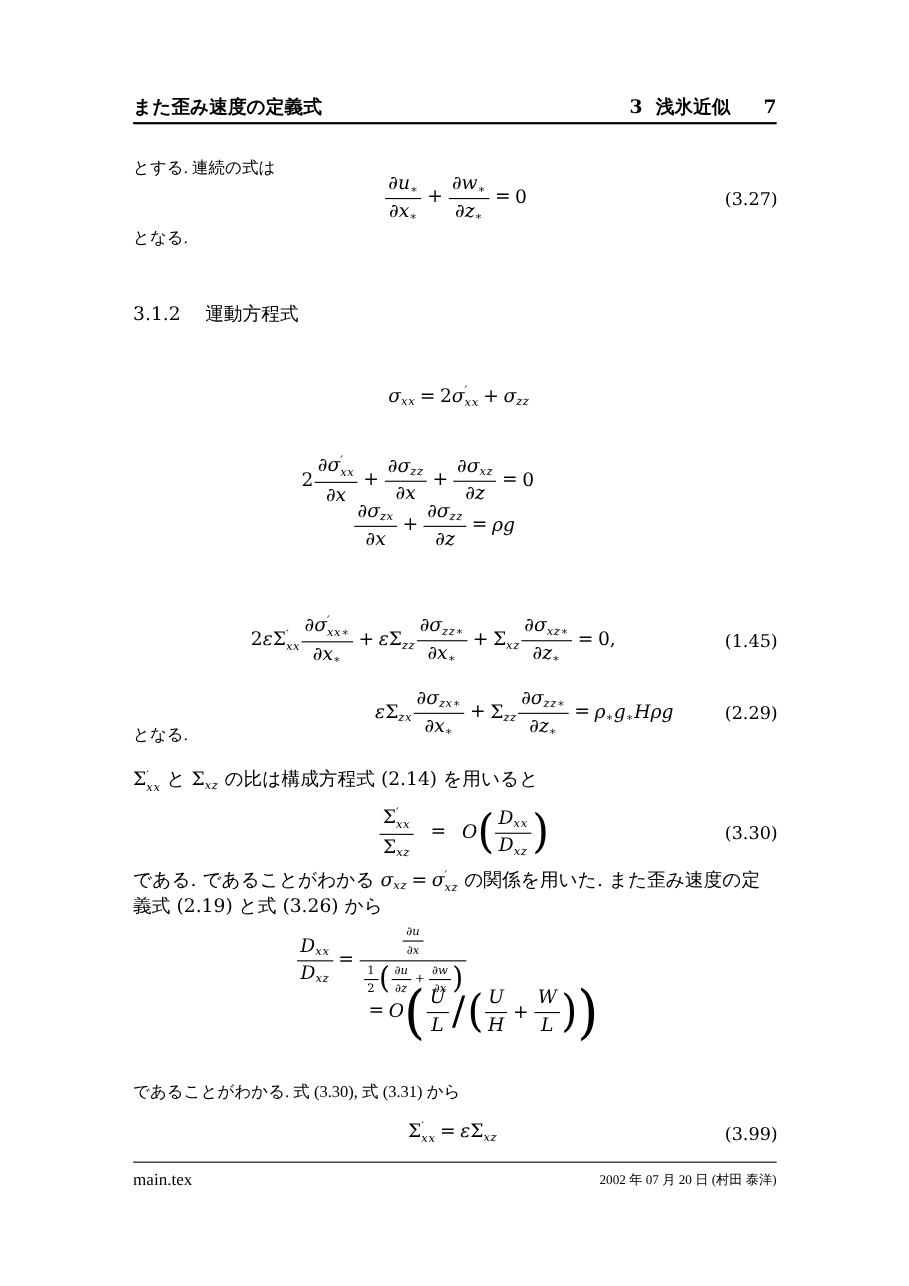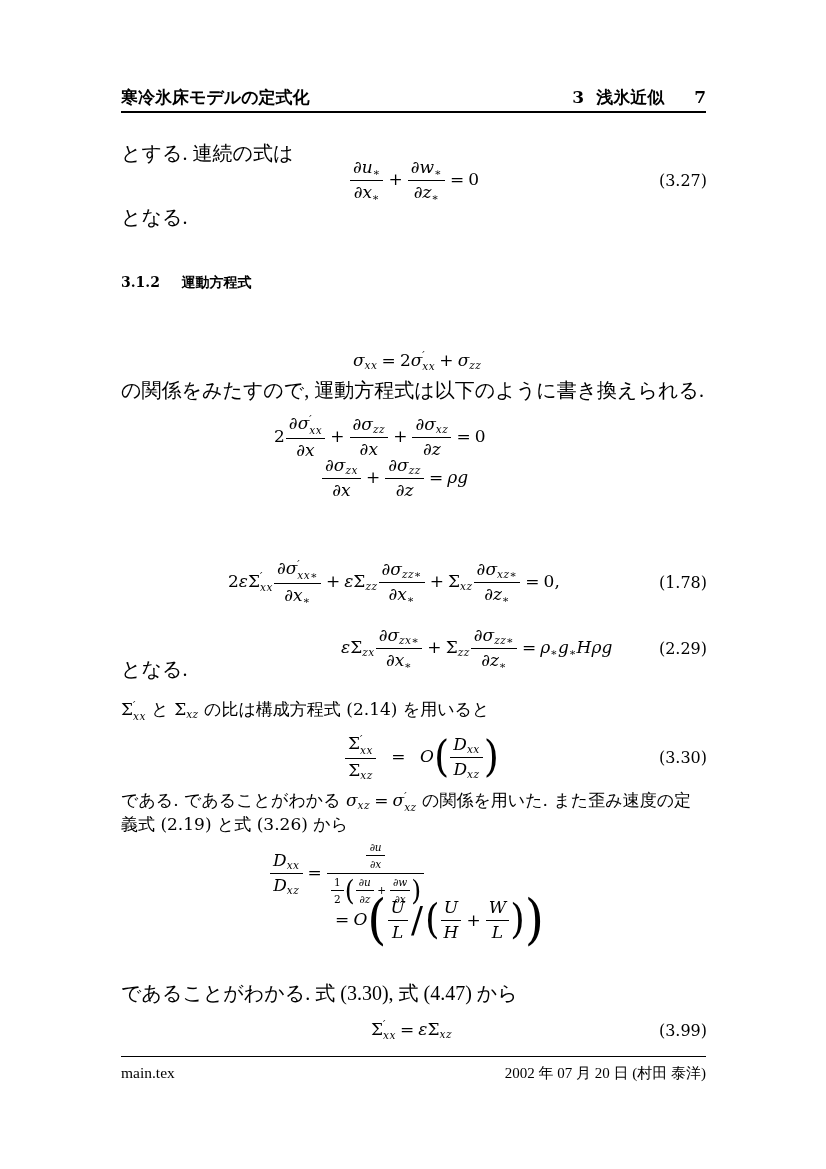--- a/index.html
+++ b/index.html
@@ -9,24 +9,24 @@
   
   .run-head-left{position:absolute;left:121px;top:86px;
     font-family:"Liberation Sans","DejaVu Sans",sans-serif;font-weight:bold;font-size:17px;}
   .run-head-right{position:absolute;right:120px;top:86px;display:flex;align-items:baseline;}
   .rh-num{font-family:"DejaVu Serif","Liberation Serif",serif;font-weight:bold;font-size:17px;}
   .rh-sec{font-family:"Liberation Sans","DejaVu Sans",sans-serif;font-weight:bold;font-size:17px;margin-left:12px;}
   .rh-page{font-family:"DejaVu Serif","Liberation Serif",serif;font-weight:bold;font-size:17px;margin-left:30px;}
   .head-rule{position:absolute;left:121px;top:111px;width:585px;height:2px;background:#000;}
 
   
-  .para{position:absolute;left:121px;width:586px;font-size:20px;line-height:23px;}
+  .para{position:absolute;left:121px;width:586px;font-size:15px;line-height:23px;}
 
   
-  .sec-head{position:absolute;left:121px;top:274px;font-size:14px;font-weight:bold;}
+  .sec-head{position:absolute;left:121px;top:274px;font-size:17px;font-weight:normal;}
   .sec-num{font-family:"DejaVu Serif","Liberation Serif",serif;}
   .sec-title{font-family:"Liberation Sans","DejaVu Sans",sans-serif;margin-left:18px;}
 
   
   .eqrow{position:absolute;left:121px;width:586px;display:flex;align-items:center;}
   .math{font-family:"DejaVu Serif","Liberation Serif",serif;font-size:17px;}
   .eqmath{white-space:nowrap;}
   .eqtag{margin-left:auto;font-size:16px;font-family:"DejaVu Serif","Liberation Serif",serif;}
 
   
@@ -44,28 +44,28 @@
   .msscol{display:inline-block;vertical-align:-0.45em;font-size:0.62em;line-height:1.05;text-align:left;}
   .mssup,.mssdn{display:block;font-style:italic;letter-spacing:0.5px;}
   .mbp{display:inline-flex;align-items:center;vertical-align:middle;}
   .mbpc{display:inline-flex;align-items:center;}
   .mbpp{font-weight:300;line-height:0.95;font-family:"DejaVu Serif",serif;transform:scaleY(1.08);}
   .msl{font-size:2.1em;font-weight:300;vertical-align:middle;line-height:1;margin:0 2px;}
 
   
   .foot-rule{position:absolute;left:121px;top:1056px;width:585px;height:1px;background:#000;}
   .foot-left{position:absolute;left:121px;top:1064px;font-size:15.5px;}
-  .foot-right{position:absolute;right:120px;top:1064px;font-size:15px;}
+  .foot-right{position:absolute;right:120px;top:1064px;font-size:12px;}
 </style>
 </head>
 <body>
 
 <div class="page">
 
-  <div class="run-head-left">寒冷氷床モデルの定式化</div>
+  <div class="run-head-left">また歪み速度の定義式</div>
   <div class="run-head-right">
     <span class="rh-num">3</span>
     <span class="rh-sec">浅氷近似</span>
     <span class="rh-page">7</span>
   </div>
   <div class="head-rule"></div>
 
   <div class="para" style="top:142px">とする. 連続の式は</div>
 
   <div class="eqrow" style="top:156px;height:48px">
@@ -78,33 +78,32 @@
   <div class="sec-head">
     <span class="sec-num">3.1.2</span>
     <span class="sec-title">運動方程式</span>
   </div>
 
 
   <div class="eqrow" style="top:348px;height:26px">
     <span class="math eqmath" style="margin-left:232px"><span class="mi">σ</span><sub class="msub">xx</sub><span class="mo">=</span><span class="mr">2</span><span class="mss"><span class="mi">σ</span><span class="msscol"><span class="mssup">′</span><span class="mssdn">xx</span></span></span><span class="mo">+</span><span class="mi">σ</span><sub class="msub">zz</sub></span>
   </div>
 
-  <div class="para" style="top:379px">の関係をみたすので, 運動方程式は以下のように書き換えられる.</div>
 
   <div class="eqrow" style="top:414px;height:46px">
     <span class="math eqmath" style="margin-left:153px"><span class="mr">2</span><span class="mfrac"><span class="mnum"><span class="mi">∂</span><span class="mss"><span class="mi">σ</span><span class="msscol"><span class="mssup">′</span><span class="mssdn">xx</span></span></span></span><span class="mden"><span class="mi">∂x</span></span></span><span class="mo">+</span><span class="mfrac"><span class="mnum"><span class="mi">∂σ</span><sub class="msub">zz</sub></span><span class="mden"><span class="mi">∂x</span></span></span><span class="mo">+</span><span class="mfrac"><span class="mnum"><span class="mi">∂σ</span><sub class="msub">xz</sub></span><span class="mden"><span class="mi">∂z</span></span></span><span class="mo">=</span><span class="mr">0</span></span>
   </div>
   <div class="eqrow" style="top:455px;height:46px">
     <span class="math eqmath" style="margin-left:200px"><span class="mfrac"><span class="mnum"><span class="mi">∂σ</span><sub class="msub">zx</sub></span><span class="mden"><span class="mi">∂x</span></span></span><span class="mo">+</span><span class="mfrac"><span class="mnum"><span class="mi">∂σ</span><sub class="msub">zz</sub></span><span class="mden"><span class="mi">∂z</span></span></span><span class="mo">=</span><span class="mi">ρg</span></span>
   </div>
 
 
   <div class="eqrow" style="top:559px;height:46px">
     <span class="math eqmath" style="margin-left:107px"><span class="mr">2</span><span class="mi">ε</span><span class="mss"><span class="mr">Σ</span><span class="msscol"><span class="mssup">′</span><span class="mssdn">xx</span></span></span><span class="mfrac"><span class="mnum"><span class="mi">∂</span><span class="mss"><span class="mi">σ</span><span class="msscol"><span class="mssup">′</span><span class="mssdn">xx∗</span></span></span></span><span class="mden"><span class="mi">∂x</span><sub class="msub">∗</sub></span></span><span class="mo">+</span><span class="mi">ε</span><span class="mr">Σ</span><sub class="msub">zz</sub><span class="mfrac"><span class="mnum"><span class="mi">∂σ</span><sub class="msub">zz∗</sub></span><span class="mden"><span class="mi">∂x</span><sub class="msub">∗</sub></span></span><span class="mo">+</span><span class="mr">Σ</span><sub class="msub">xz</sub><span class="mfrac"><span class="mnum"><span class="mi">∂σ</span><sub class="msub">xz∗</sub></span><span class="mden"><span class="mi">∂z</span><sub class="msub">∗</sub></span></span><span class="mo">=</span><span class="mr">0,</span></span>
-    <span class="eqtag">(1.78)</span>
+    <span class="eqtag">(1.45)</span>
   </div>
   <div class="eqrow" style="top:625px;height:46px">
     <span class="math eqmath" style="margin-left:220px"><span class="mi">ε</span><span class="mr">Σ</span><sub class="msub">zx</sub><span class="mfrac"><span class="mnum"><span class="mi">∂σ</span><sub class="msub">zx∗</sub></span><span class="mden"><span class="mi">∂x</span><sub class="msub">∗</sub></span></span><span class="mo">+</span><span class="mr">Σ</span><sub class="msub">zz</sub><span class="mfrac"><span class="mnum"><span class="mi">∂σ</span><sub class="msub">zz∗</sub></span><span class="mden"><span class="mi">∂z</span><sub class="msub">∗</sub></span></span><span class="mo">=</span><span class="mi">ρ</span><sub class="msub">∗</sub><span class="mi">g</span><sub class="msub">∗</sub><span class="mi">Hρg</span></span>
     <span class="eqtag">(2.29)</span>
   </div>
 
   <div class="para" style="top:658px">となる.</div>
 
   <div class="para math" style="top:698px"><span class="mss"><span class="mr">Σ</span><span class="msscol"><span class="mssup">′</span><span class="mssdn">xx</span></span></span><span class="mr"> と </span><span class="mr">Σ</span><sub class="msub">xz</sub><span class="mr"> の比は構成方程式 (2.14) を用いると</span></div>
 
@@ -163,21 +162,21 @@
                   <span class="mden"><span class="mi">L</span></span>
                 </span>
               </span>
               <span class="mbpp" style="font-size: 2.2em;">)</span>
             </span>
           </span>
           <span class="mbpp" style="font-size: 2.9em;">)</span>
         </span></span>
   </div>
 
-  <div class="para" style="top:982px">であることがわかる. 式 (3.30), 式 (4.47) から</div>
+  <div class="para" style="top:982px">であることがわかる. 式 (3.30), 式 (3.31) から</div>
 
   <div class="eqrow" style="top:1016px;height:28px">
     <span class="math eqmath" style="margin-left:250px"><span class="mss"><span class="mr">Σ</span><span class="msscol"><span class="mssup">′</span><span class="mssdn">xx</span></span></span><span class="mo">=</span><span class="mi">ε</span><span class="mr">Σ</span><sub class="msub">xz</sub></span>
     <span class="eqtag">(3.99)</span>
   </div>
 
   <div class="foot-rule"></div>
   <div class="foot-left">main.tex</div>
   <div class="foot-right">2002 年 07 月 20 日 (村田 泰洋)</div>
 

